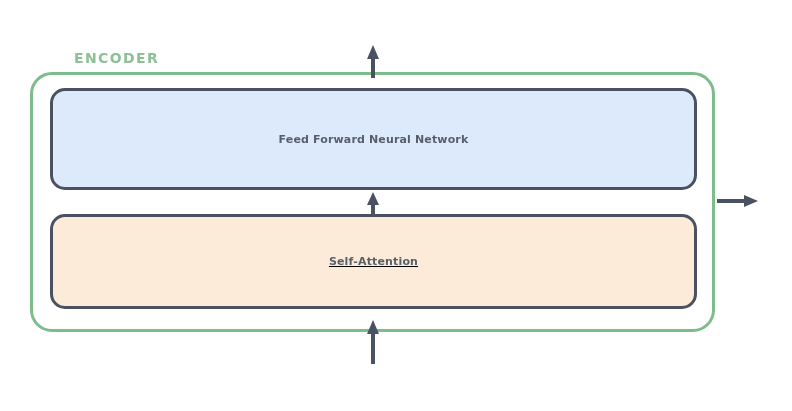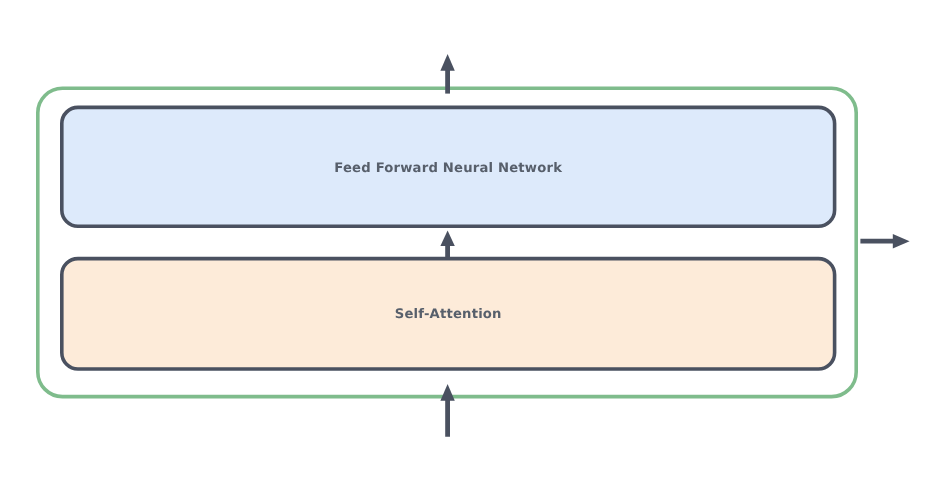--- a/index.html
+++ b/index.html
@@ -68,38 +68,40 @@
     width: 647px;
     height: 102px;
     background: #ddeafb;
   }
   .box-selfattn {
     left: 50px;
     top: 214px;
     width: 647px;
     height: 95px;
     background: #fdebd9;
+    text-decoration: underline;
   }
 
   
   .arrow {
     position: absolute;
   }
   .arrow svg {
     display: block;
     overflow: visible;
   }
 </style>
 </head>
 <body>
 
 <div id="canvas">
 
   <div class="encoder-container"></div>
 
+  <div class="encoder-label">ENCODER</div>
 
   <div class="sublayer box-ffnn">
     <span class="sublayer-label">Feed Forward Neural Network</span>
   </div>
 
   <div class="sublayer box-selfattn">
     <span class="sublayer-label">Self-Attention</span>
   </div>
 
   <div class="arrow" style="left:363px; top:318px;">

